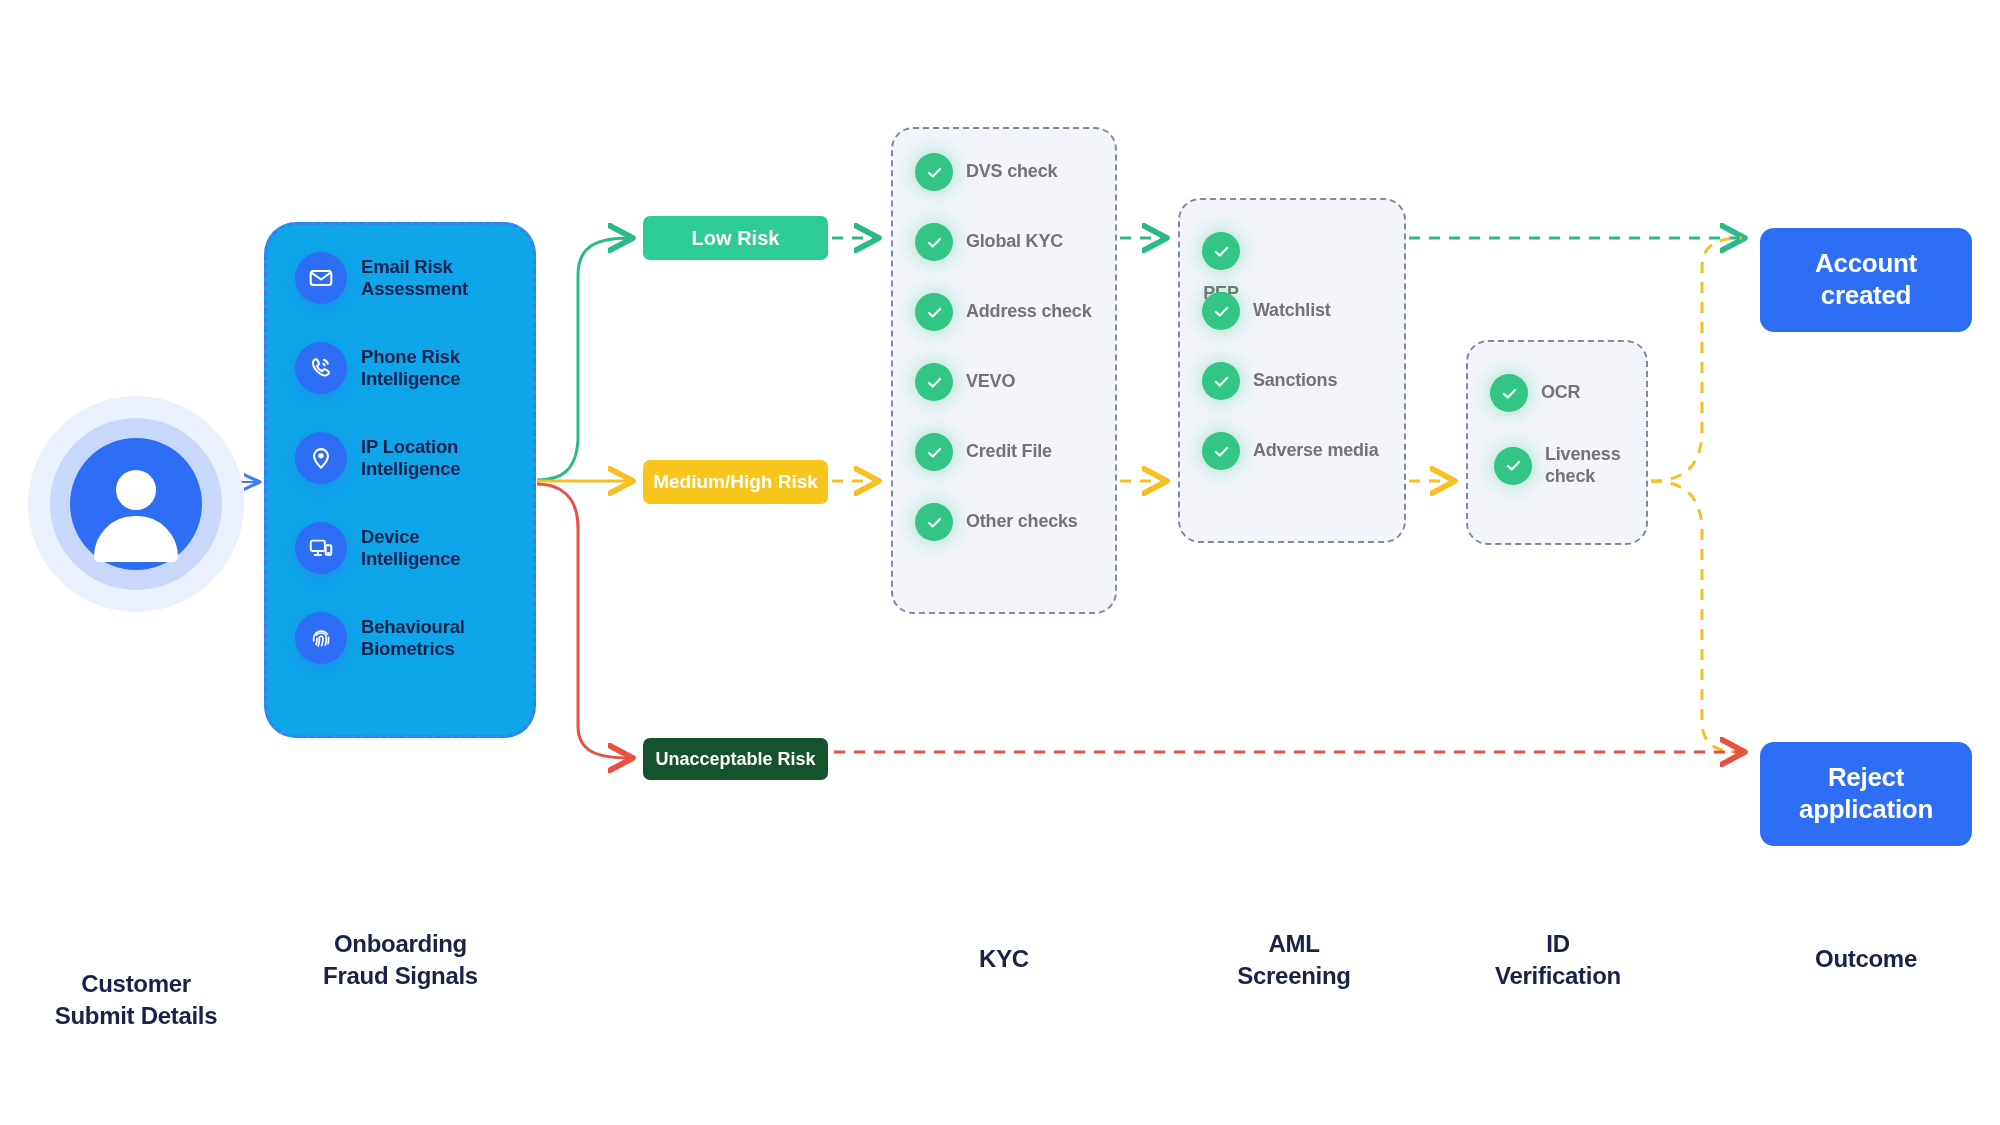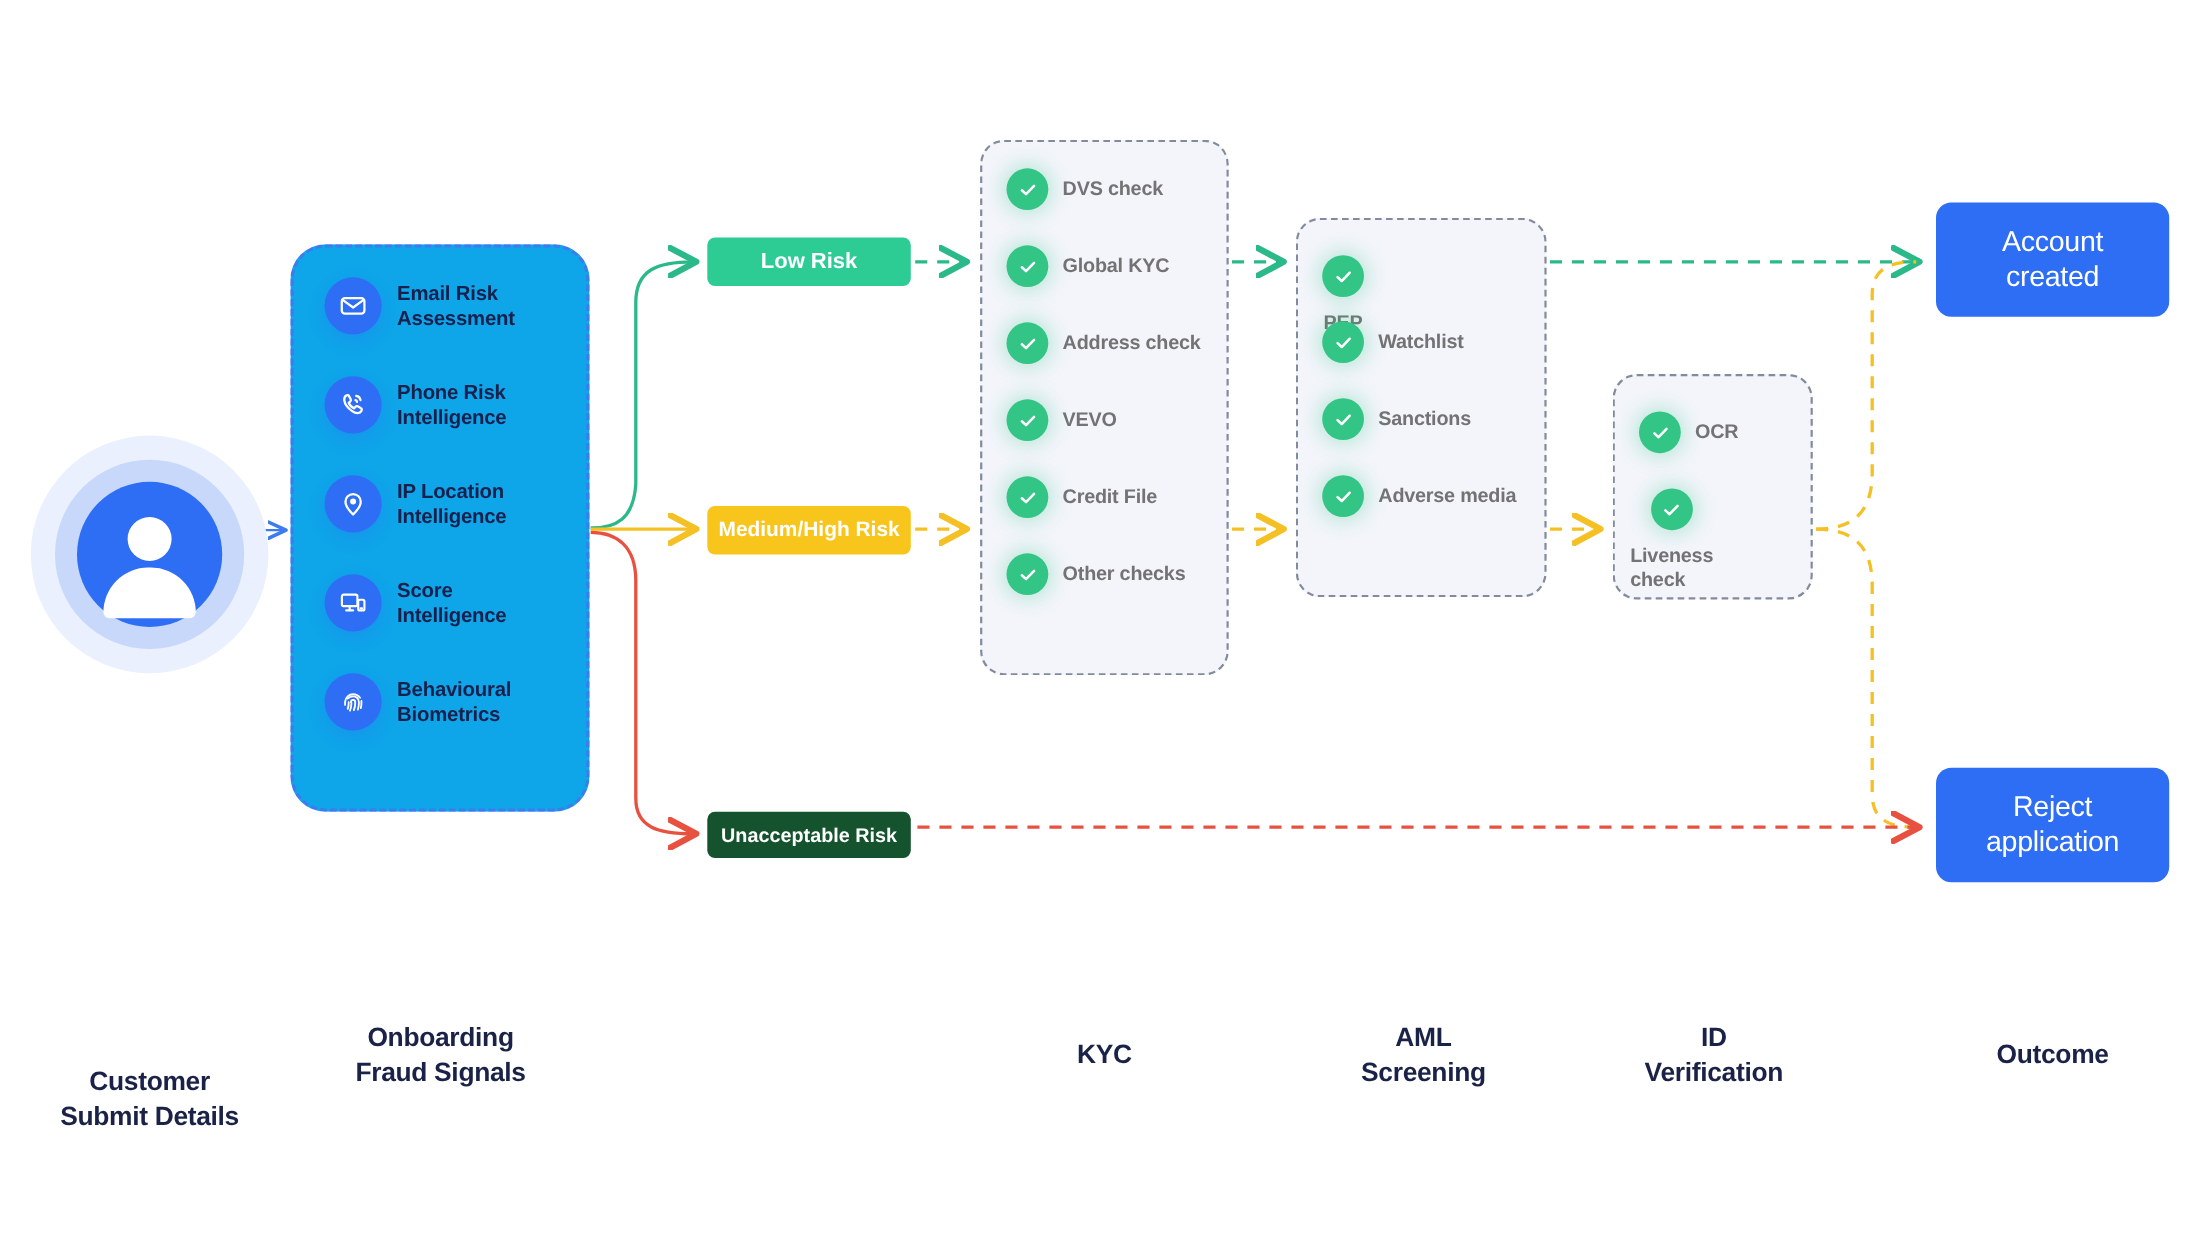--- a/index.html
+++ b/index.html
@@ -46,21 +46,21 @@
   .check-row { position:absolute; display:flex; align-items:center; gap:13px; }
   .chk { width:38px; height:38px; border-radius:50%; background:#32C585; flex:none;
          display:flex; align-items:center; justify-content:center;
          box-shadow:0 0 16px 5px rgba(50,197,133,0.26); }
   .chk svg { display:block; }
   .chk-label { font-size:18px; font-weight:bold; color:#737373; line-height:1.2; letter-spacing:-0.2px; }
 
   
   .outcome { position:absolute; background:#2E6EF5; border-radius:14px;
              display:flex; align-items:center; justify-content:center; text-align:center;
-             color:#fff; font-weight:normal; font-size:26px; line-height:1.22; letter-spacing:-0.3px; }
+             color:#fff; font-weight:bold; font-size:26px; line-height:1.22; letter-spacing:-0.3px;margin-top:44px; }
   #outcome-created  { left:1760px; top:184px; width:212px; height:104px; }
   #outcome-rejected { left:1760px; top:698px; width:212px; height:104px; }
 
   
   .stage-label { position:absolute; text-align:center; font-size:24px; font-weight:bold;
                  color:#1B2247; line-height:1.32; letter-spacing:-0.3px; }
 
   
   #wires { position:absolute; left:0; top:0; width:2000px; height:1125px; pointer-events:none; }
 </style>
@@ -163,21 +163,21 @@
       <span class="sig-circle">
         <svg width="26" height="26" viewBox="0 0 24 24" fill="none" stroke="#fff" stroke-width="1.8" stroke-linecap="round" stroke-linejoin="round">
           <rect x="2.6" y="5.2" width="13" height="9.6" rx="1.4"></rect>
           <path d="M9.1,14.8 L9.1,18.2"></path>
             <path d="M6.2,18.4 L12,18.4"></path>
           <rect x="16.3" y="9.4" width="5.2" height="9" rx="1.3"></rect>
           <path d="M18.3,16.6 L19.5,16.6"></path>
         </svg>
       </span>
       <span class="sig-label">
-        <span>Score</span><br><span>Intelligence</span>
+        <span>Device</span><br><span>Intelligence</span>
       </span>
     </div>
 
     <div class="signal-row" style="top:387px;">
       <span class="sig-circle">
         <svg width="26" height="26" viewBox="0 0 24 24" fill="none" stroke="#fff" stroke-width="1.55" stroke-linecap="round" stroke-linejoin="round">
           <path d="M12,10.5 C13,10.5 13.8,11.4 13.8,12.5 C13.8,14.8 13.4,17 12.6,19"></path>
           <path d="M10.2,12.3 C10.2,11.2 11,10.4 12,10.4"></path>
           <path d="M9.4,19.4 C10.2,17.5 10.6,15.2 10.6,13"></path>
           <path d="M7.4,9.3 C8.5,8.1 10.1,7.4 12,7.4 C14.7,7.4 16.9,9.5 16.9,12.3 C16.9,14.6 16.6,16.7 16,18.6"></path>
@@ -284,21 +284,21 @@
 
   <div class="gpanel" id="idv-panel">
     <div class="check-row" style="left:22px; top:32px;">
       <span class="chk">
           <svg width="19" height="19" viewBox="0 0 24 24" fill="none" stroke="#fff" stroke-width="2.9" stroke-linecap="round" stroke-linejoin="round">
             <path d="M5,12.6 L9.8,17 L19,7.5"></path>
           </svg>
         </span>
       <span class="chk-label">OCR</span>
     </div>
-    <div class="check-row" style="left:14px; top:102px;flex-direction:column;">
+    <div class="check-row" style="left:26px; top:102px;">
       <span class="chk">
           <svg width="19" height="19" viewBox="0 0 24 24" fill="none" stroke="#fff" stroke-width="2.9" stroke-linecap="round" stroke-linejoin="round">
             <path d="M5,12.6 L9.8,17 L19,7.5"></path>
           </svg>
         </span>
       <span class="chk-label">
         <span>Liveness</span><br><span>check</span>
       </span>
     </div>
   </div>

